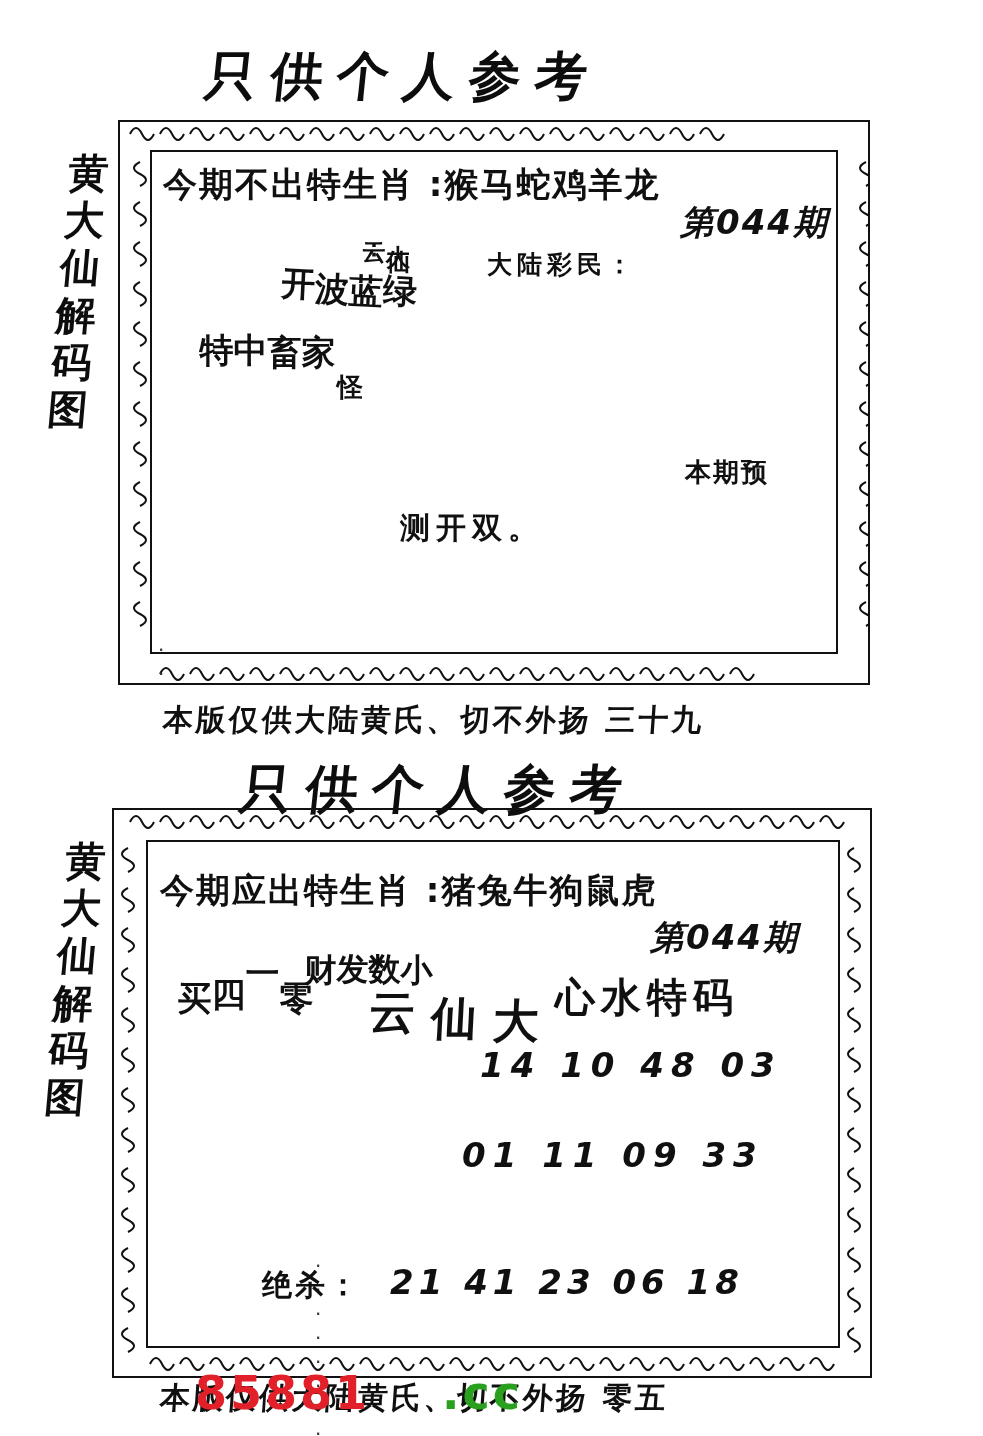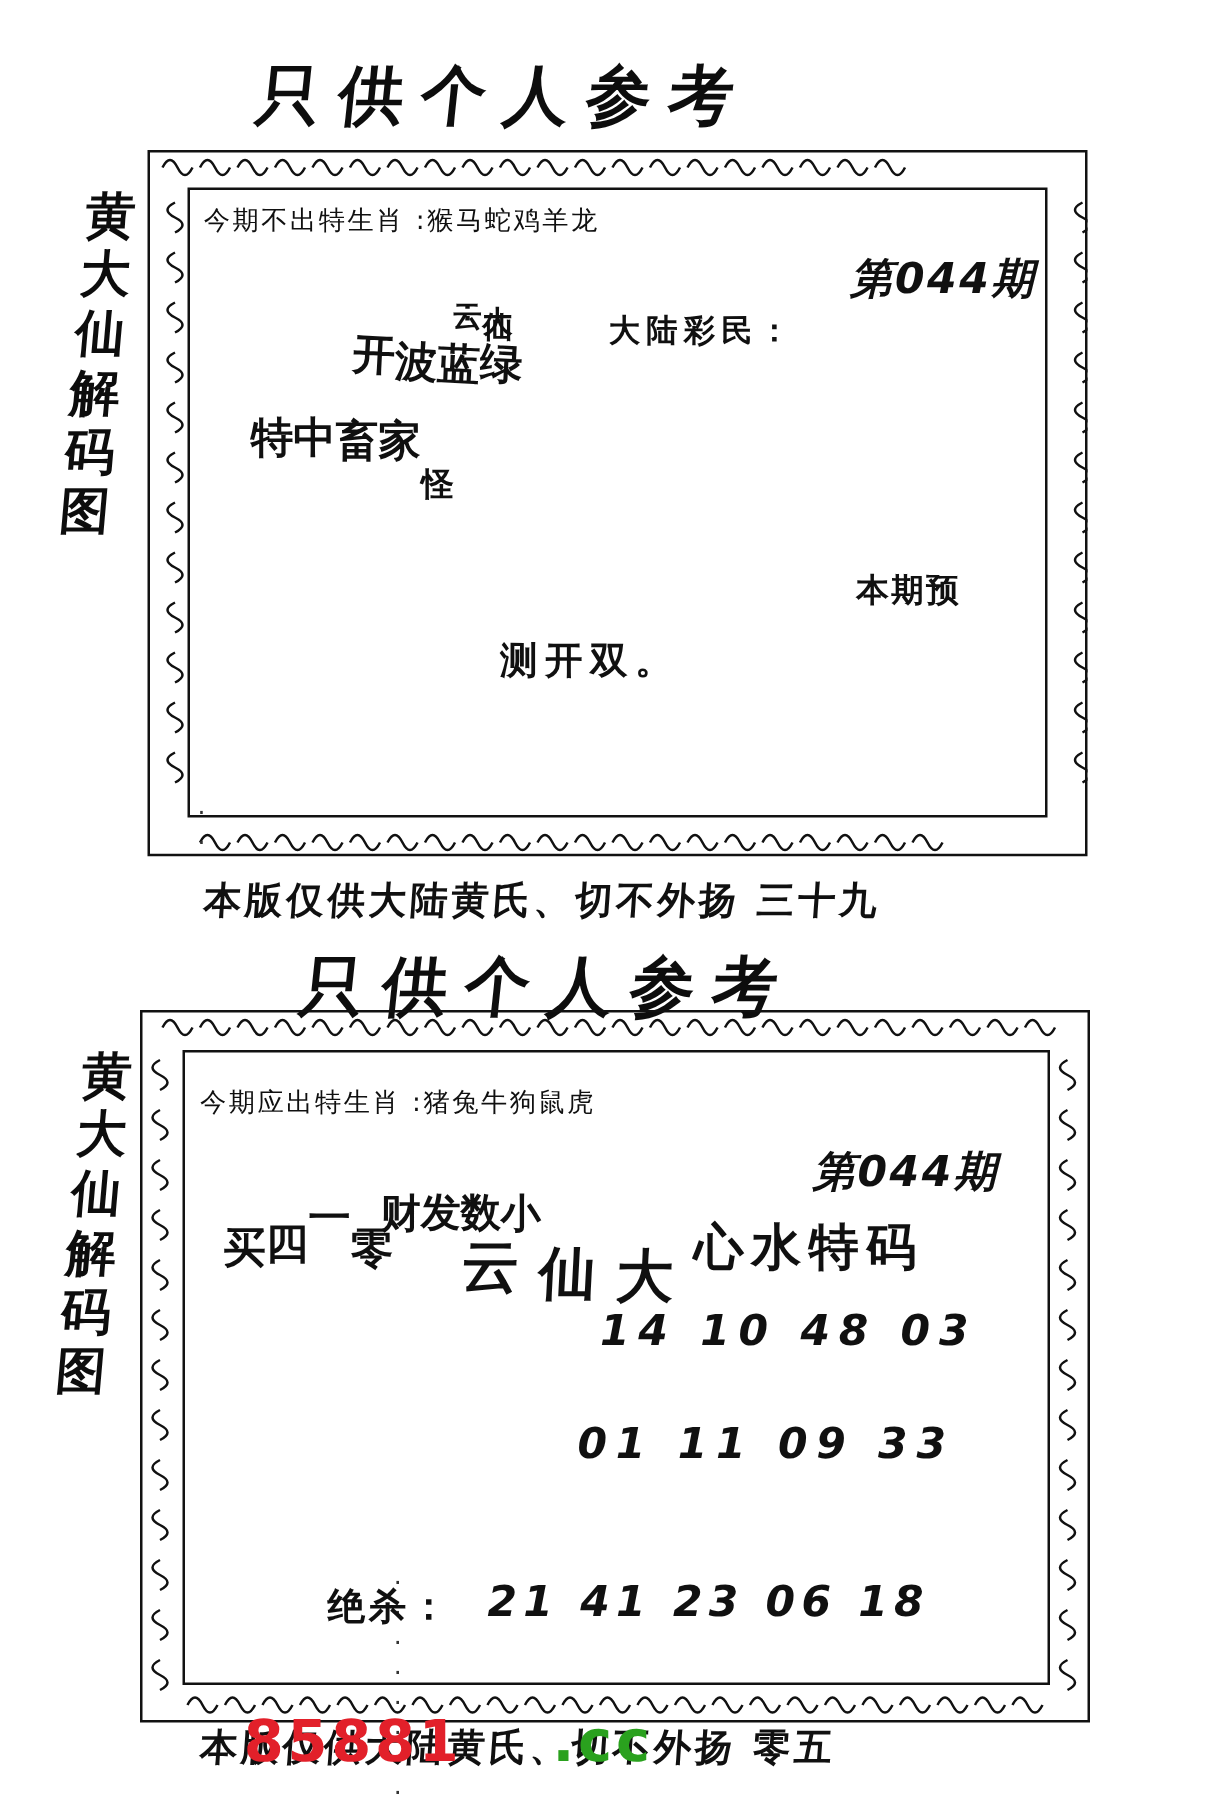--- a/index.html
+++ b/index.html
@@ -78,22 +78,22 @@
     color: #0d0d0d;
     transform: skewX(-5deg);
   }
   .vtitle span {
     display: block;
   }
 
   
   .zodiac-line {
     position: absolute;
-    font-size: 21px;
-    font-weight: 400;
+    font-size: 34px;
+    font-weight: 700;
     white-space: nowrap;
     letter-spacing: 2px;
   }
   .issue {
     position: absolute;
     font-size: 34px;
     font-weight: 800;
     font-style: italic;
     letter-spacing: 2px;
     white-space: nowrap;

